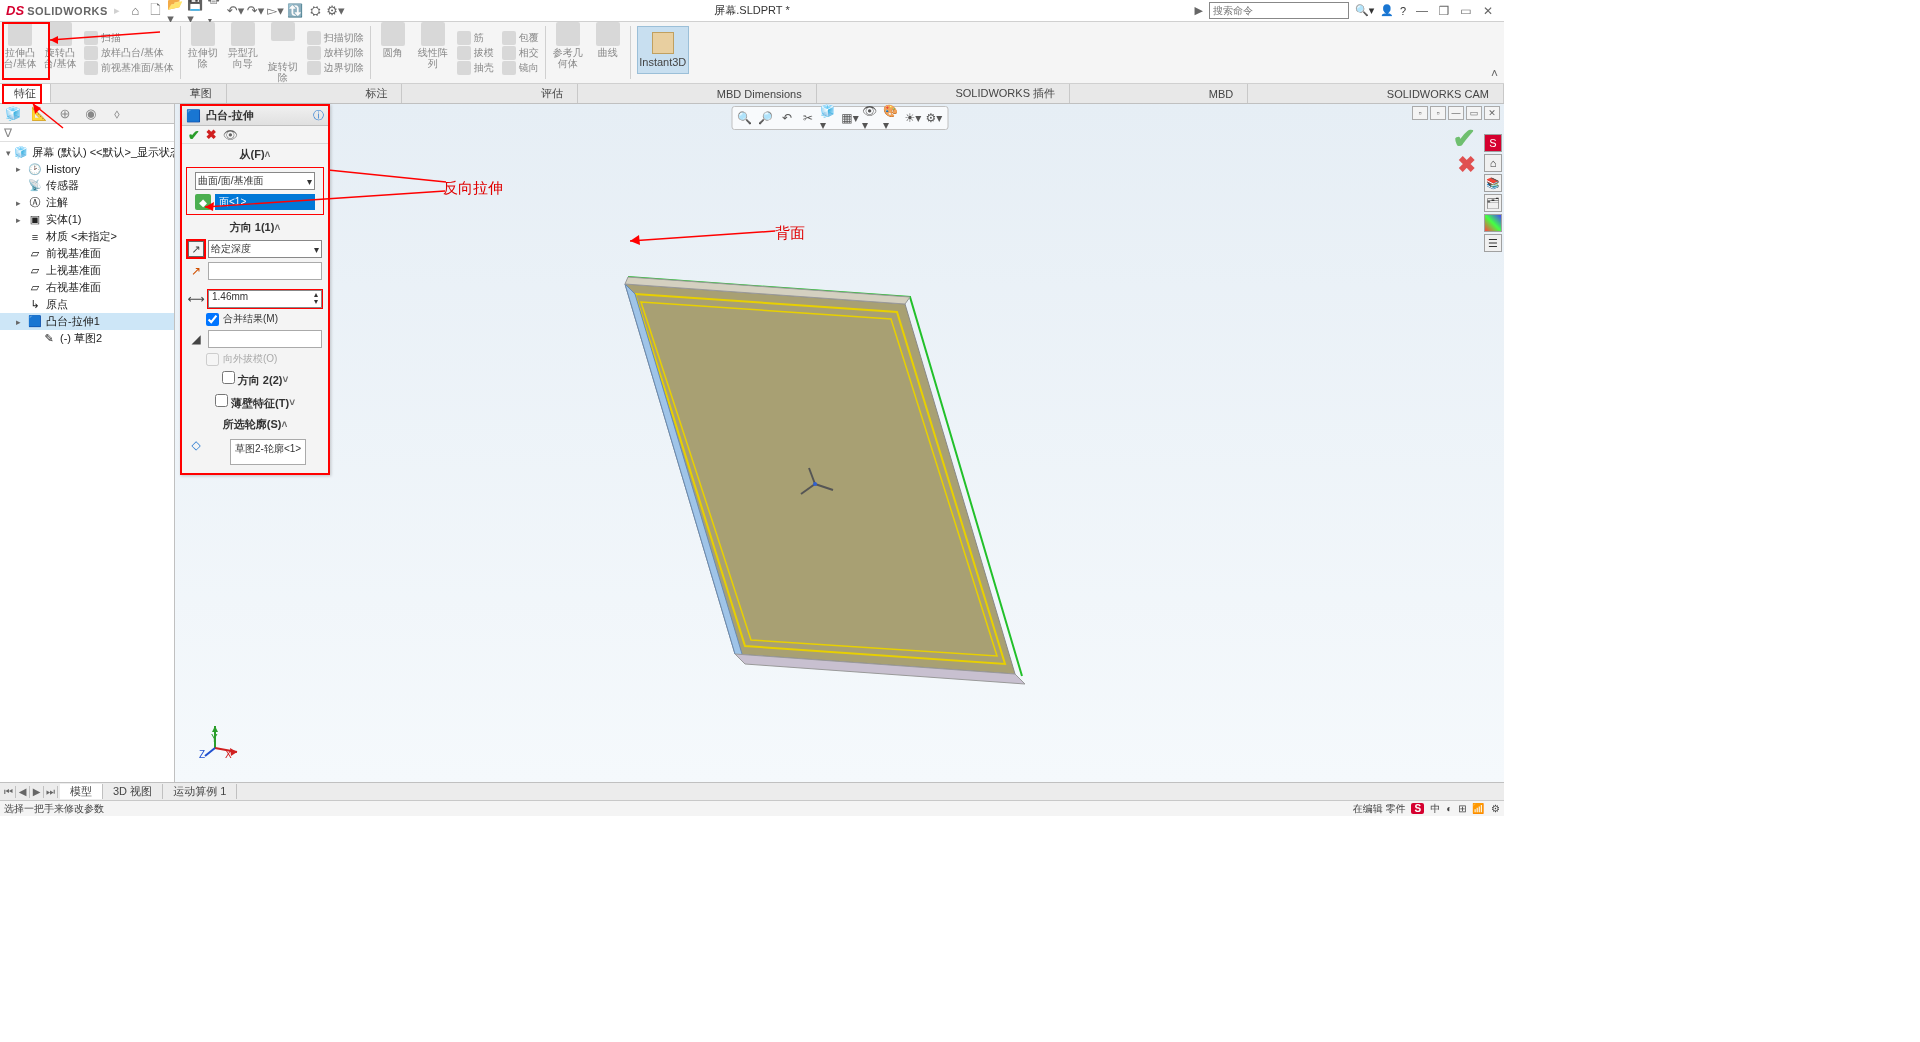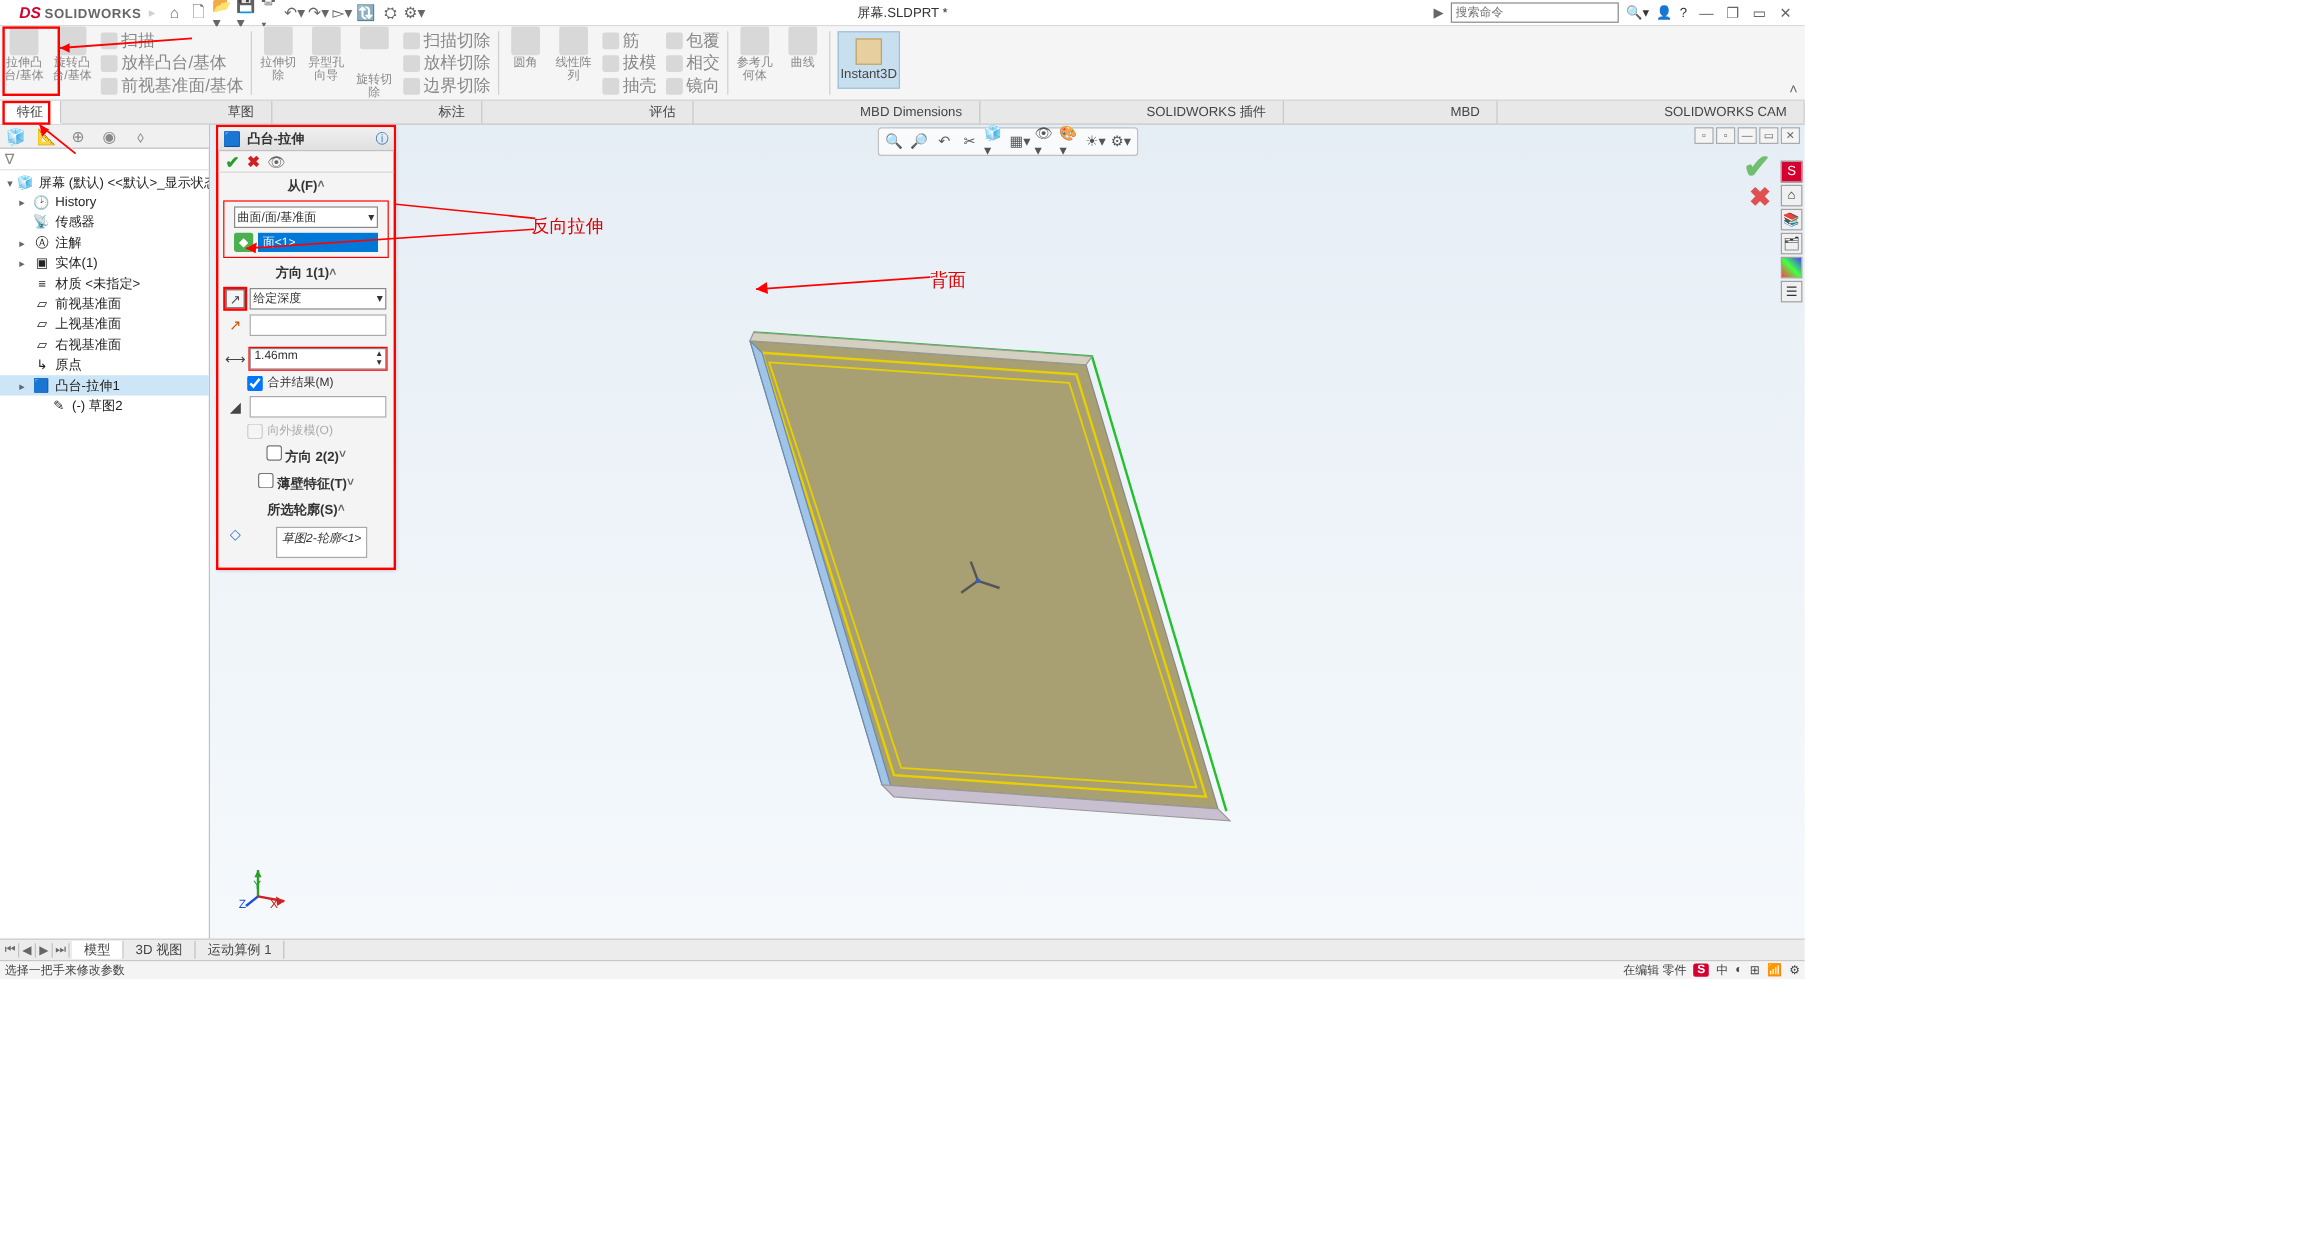--- a/index.html
+++ b/index.html
@@ -1,36 +1,36 @@
 <!DOCTYPE html>
 <html><head>
 <meta charset="utf-8">
 <style>
 * { margin: 0; padding: 0; box-sizing: border-box; font-family: "Microsoft YaHei", Arial, sans-serif; }
 body { width: 1504px; height: 816px; background: #fff; font-size: 11px; color: #333; overflow: hidden; position: relative; }
 
 
 .titlebar { height: 22px; background: #fff; display: flex; align-items: center; border-bottom: 1px solid #d0d0d0; position: relative; }
-.logo { margin-left: 16px; font-weight: bold; }
+.logo { margin-left: 6px; font-weight: bold; }
 .logo-ds { color: #d5002f; font-style: italic; font-weight: bold; font-size:13px; }
 .logo-sw { color: #666; letter-spacing: 0.5px; font-size:11px; }
 .title-icons { display: flex; gap: 4px; margin-left: 8px; align-items: center; }
 .title-icons span { width: 16px; height: 16px; display: inline-flex; align-items: center; justify-content: center; color: #666; font-size: 13px; }
 .title-center { position: absolute; left: 50%; transform: translateX(-50%); color: #333; }
 .title-right { margin-left: auto; display: flex; align-items: center; gap: 6px; padding-right: 6px; }
 .search-box { width: 140px; height: 17px; border: 1px solid #888; font-size: 10px; padding: 0 3px; }
 .win-btns { display: flex; gap: 2px; }
 .win-btns span { width: 20px; height: 16px; display: inline-flex; align-items: center; justify-content: center; color: #666; font-size:12px; }
 
 
 .ribbon { height: 62px; background: #f5f5f5; border-bottom: 1px solid #d0d0d0; display: flex; position: relative; }
 .ribbon-btn-large { display: flex; flex-direction: column; align-items: center; width: 40px; color: #888; font-size: 10px; text-align: center; line-height: 1.1; }
 .ribbon-btn-large .ricon { width: 24px; height: 24px; background: #d8d8d8; border-radius: 2px; margin-bottom: 1px; }
 .ribbon-stack { display: flex; flex-direction: column; justify-content: center; gap: 1px; padding: 0 4px; }
-.ribbon-btn-small { display: flex; align-items: center; gap: 3px; color: #888; font-size: 14px; white-space: nowrap; }
+.ribbon-btn-small { display: flex; align-items: center; gap: 3px; color: #888; font-size: 10px; white-space: nowrap; }
 .ribbon-btn-small .ricon-s { width: 14px; height: 14px; background: #d8d8d8; border-radius: 2px; }
 .instant3d { width: 52px; height: 48px; background: #c8dff0; border: 1px solid #9bbfd8; display: flex; flex-direction: column; align-items: center; justify-content: center; margin: 4px; color:#444; }
 .instant3d .ricon { width: 22px; height: 22px; background: #e8cfa0; border: 1px solid #c0a060; margin-bottom:2px; }
 .ribbon-collapse { position: absolute; right: 6px; bottom: 2px; color: #666; font-size:12px; }
 
 
 .redbox-topleft { position: absolute; left: 2px; top: 22px; width: 48px; height: 58px; border: 2px solid red; pointer-events:none; z-index:30; }
 
 
 .tabstrip { height: 20px; background: #e8e8e8; border-bottom: 1px solid #c0c0c0; display: flex; align-items: stretch; justify-content: space-between; }
@@ -69,21 +69,21 @@
 .pm-select { flex:1; height:18px; border:1px solid #888; background:#fff; font-size:10px; padding:0 2px; display:flex; align-items:center; justify-content:space-between;}
 .pm-face-chip { flex:1; height:16px; background:#0078d7; color:#fff; font-size:10px; padding:0 4px; display:flex; align-items:center;}
 .pm-icon { width:16px; height:16px; display:inline-flex; align-items:center; justify-content:center; color:#444; font-size:12px;}
 .pm-icon.green { background:#4caf50; border-radius:2px; color:#fff; font-size:10px;}
 .pm-icon.reverse { border:1px solid #666; font-size:11px; }
 .pm-spin { flex:1; height:18px; border:1px solid #888; background:#fff; display:flex; align-items:flex-start; padding:0 3px; font-size:10px; justify-content:space-between;}
 .pm-spin.redbox { outline:1px solid red;}
 .pm-check { display:flex; align-items:center; gap:4px; padding: 2px 6px 2px 24px; font-size:10px;}
 .pm-check input { margin:0;}
 .pm-empty-input { flex:1; height:18px; border:1px solid #aaa; background:#fff;}
-.pm-contour { margin:2px 6px 6px 22px; height:26px; border:1px solid #aaa; background:#fff; padding:2px 4px; font-size:10px;font-style:italic;}
+.pm-contour { margin:2px 6px 6px 22px; height:26px; border:1px solid #aaa; background:#fff; padding:2px 4px; font-size:10px;}
 
 
 .viewport { flex: 1; position: relative; background: linear-gradient(#e6eef5, #f5f9fc); overflow:hidden;}
 .hud-toolbar { position:absolute; top:2px; left:50%; transform:translateX(-50%); display:flex; gap:3px; background:rgba(255,255,255,0.7); padding:2px 4px; border:1px solid #c0c0c0; border-radius:3px;}
 .hud-toolbar span { width:18px; height:18px; display:inline-flex; align-items:center; justify-content:center; color:#555; font-size:12px;}
 .hud-right { position:absolute; right:4px; top:2px; display:flex; gap:2px;}
 .hud-right span{ width:16px; height:14px; border:1px solid #aaa; background:#f4f4f4; font-size:9px; display:inline-flex; align-items:center; justify-content:center; color:#666;}
 .side-toolbar { position:absolute; right:2px; top:30px; display:flex; flex-direction:column; gap:2px;}
 .side-toolbar span { width:18px; height:18px; border:1px solid #a0a0a0; background:#f0f0f0; display:inline-flex; align-items:center; justify-content:center; font-size:11px;}
 .big-check { position:absolute; right:28px; top:18px; color:#6fbf6f; font-size:28px; font-weight:bold;}

